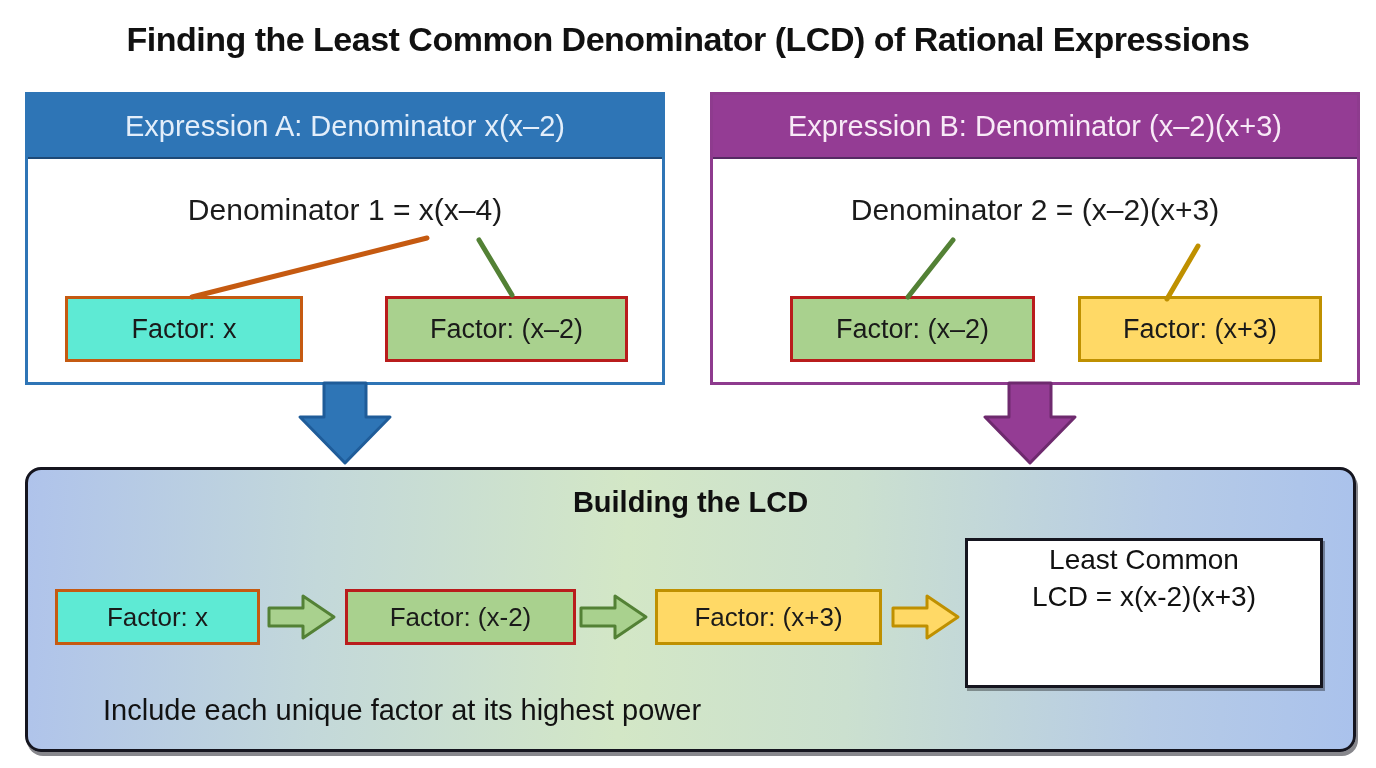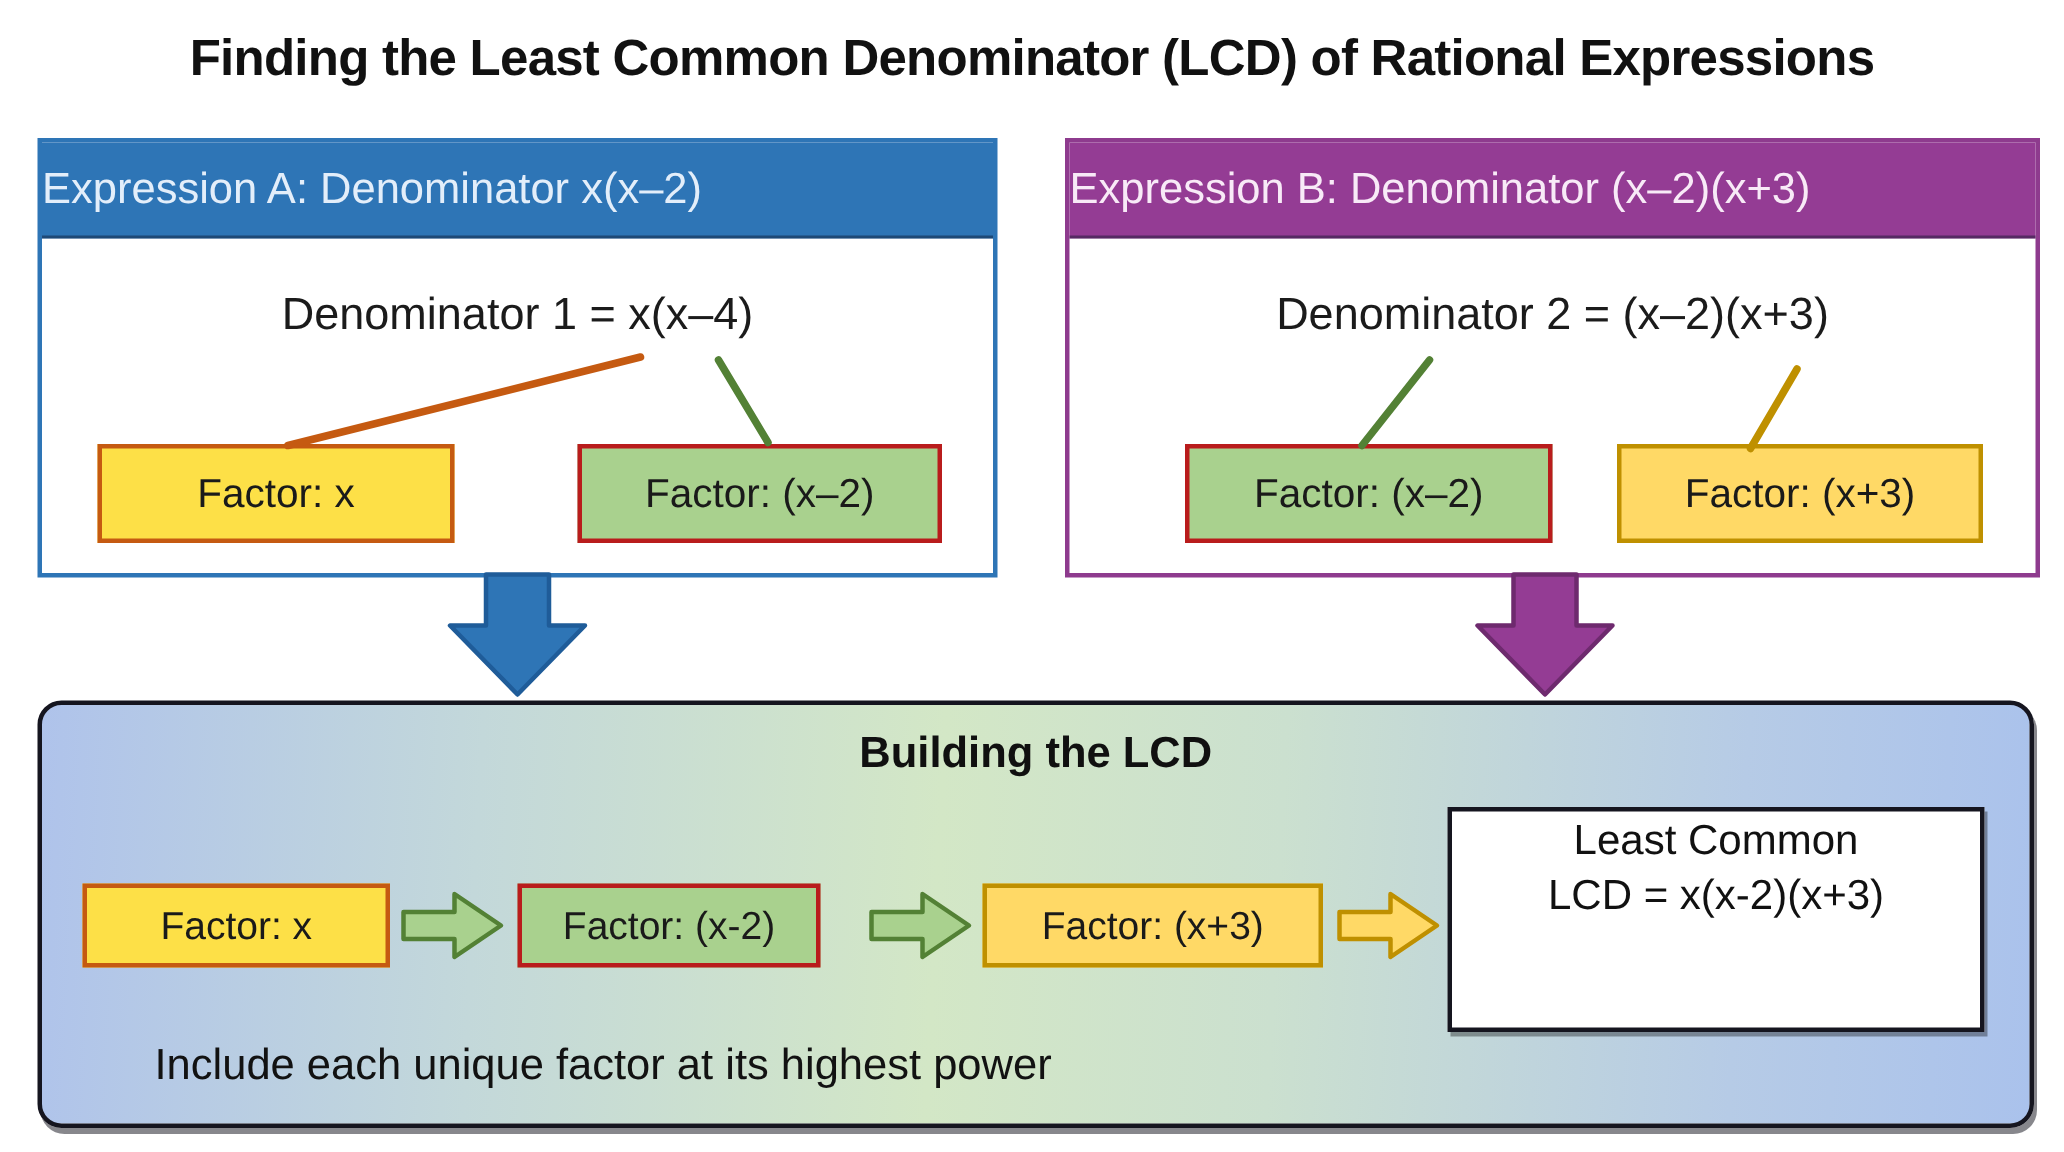--- a/index.html
+++ b/index.html
@@ -10,34 +10,34 @@
   .page-title{
     position:absolute;top:20px;left:0;width:100%;margin:0;
     text-align:center;font-size:34px;font-weight:700;color:#111;
     letter-spacing:-0.5px;
   }
   
   .panel{position:absolute;top:92px;height:287px;background:#ffffff;z-index:1;}
   .panel-a{left:25px;width:634px;border:3px solid #2e75b6;}
   .panel-b{left:710px;width:644px;border:3px solid #8e3b8e;}
   .panel-head{
-    height:62px;line-height:62px;font-size:29px;
+    height:62px;line-height:62px;text-align:center;font-size:29px;
     border-bottom:2px solid rgba(10,20,40,.45);
   }
   .head-a{background:#2e75b6;color:#e3eefa;}
   .head-b{background:#943c94;color:#f8eaf7;}
   .denom{
     position:absolute;top:98px;left:0;width:100%;text-align:center;
     font-size:30px;color:#1b1b1b;
   }
   .factor{
     position:absolute;box-sizing:border-box;text-align:center;
     font-size:27px;color:#1a1a1a;display:flex;align-items:center;justify-content:center;
   }
-  .orange{background:#fde047;border:3px solid #c55a11;}
+  .orange{background:#5eead4;border:3px solid #c55a11;}
   .green{background:#a9d18e;border:3px solid #b91c1c;}
   .yellow{background:#ffd966;border:3px solid #bf9000;}
   .fa1{left:37px;top:201px;width:238px;height:66px;}
   .fa2{left:357px;top:201px;width:243px;height:66px;}
   .fb1{left:77px;top:201px;width:245px;height:66px;}
   .fb2{left:365px;top:201px;width:244px;height:66px;}
   
   .overlay{position:absolute;left:0;top:0;width:1376px;height:768px;z-index:5;pointer-events:none;}
   .conn{stroke-width:5;stroke-linecap:round;fill:none;}
   .conn-orange{stroke:#c55a11;}
@@ -51,21 +51,21 @@
     border:3px solid #15151f;border-radius:16px;
     background:linear-gradient(93deg,#afc3eb 0%,#c3d8da 22%,#d3e7c6 45%,#cbe0cf 62%,#b6cbe6 85%,#aac2ec 100%);
     box-shadow:2px 4px 0 rgba(15,15,25,.5);z-index:2;
   }
   .lcd-title{
     position:absolute;top:16px;left:0;width:100%;margin:0;text-align:center;
     font-size:29px;font-weight:700;color:#101010;
   }
   .chain{height:56px;font-size:26px;}
   .c1{left:27px;top:119px;width:205px;}
-  .c2{left:317px;top:119px;width:202px;}
+  .c2{left:317px;top:119px;width:231px;}
   .c3{left:627px;top:119px;width:227px;}
   .flow-arrow{position:absolute;top:122px;width:72px;height:50px;}
   .a1{left:238px;}
   .a2{left:550px;}
   .a3{left:862px;}
   .flow-green{fill:#a9d18e;stroke:#538135;stroke-width:3;stroke-linejoin:round;}
   .flow-yellow{fill:#ffd966;stroke:#bf9000;stroke-width:3;stroke-linejoin:round;}
   .result-box{
     position:absolute;left:937px;top:68px;width:352px;height:144px;
     background:#ffffff;border:3px solid #15151f;box-shadow:2px 3px 0 rgba(0,0,0,.35);

